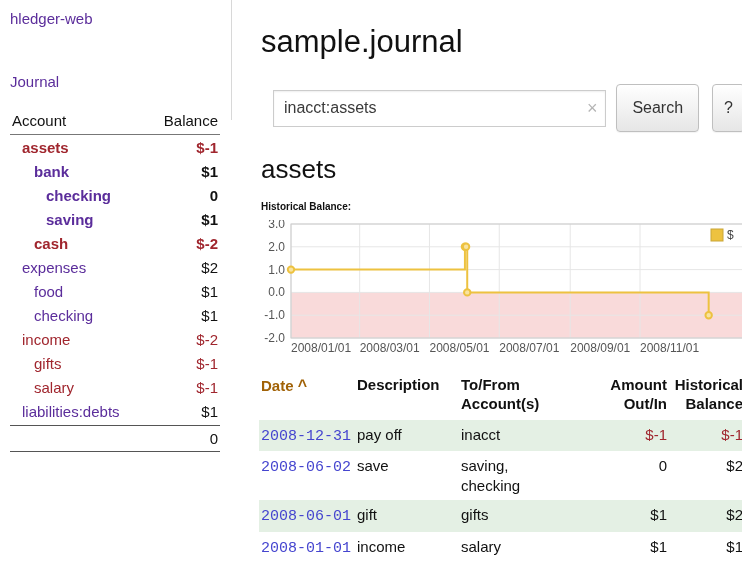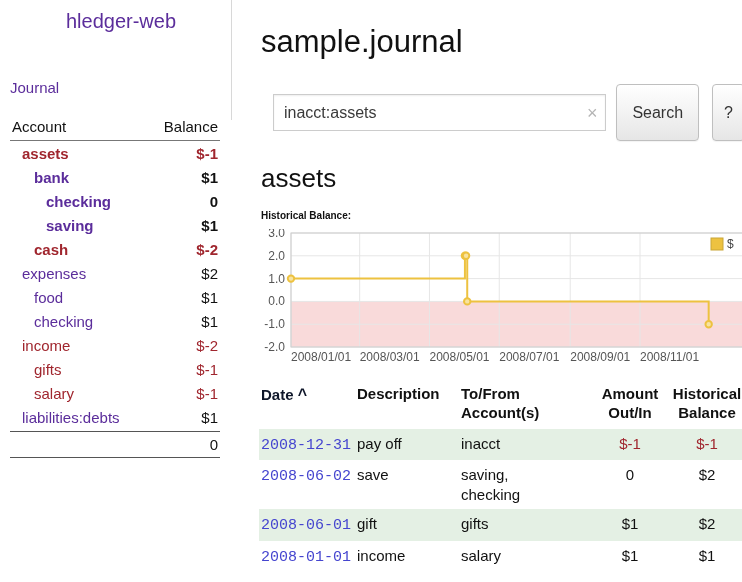--- a/index.html
+++ b/index.html
@@ -8,21 +8,21 @@
     width: 742px; height: 582px; overflow: hidden;
     background: #fff; color: #111;
     font-family: "Liberation Sans", "DejaVu Sans", sans-serif;
     font-size: 15px;
   }
   a { text-decoration: none; color: var(--link-purple); }
 
   
   .sidebar { position: absolute; left: 0; top: 0; width: 232px; padding: 10px 0 0 10px; }
   .vdivider { position: absolute; left: 231px; top: 0; width: 1px; height: 120px; background: #d8d8d8; }
-  .app-title { display: block; font-size: 20px; text-align: center; }
+  .app-title { display: block; font-size: 15px; }
   .journal-link { display: block; margin-top: 46px; font-size: 15px; }
   .acct-table { margin-top: 20px; width: 210px; }
   .acct-header { display: flex; justify-content: space-between; border-bottom: 1px solid #777;
                  padding: 2px 2px 5px 2px; }
   .acct-row { display: flex; justify-content: space-between; align-items: baseline; padding: 3.5px 2px 3.5px 0; }
   .acct-name { color: var(--link-purple); }
   .acct-name.neg { color: var(--negative-red); }
   .acct-bal { color: #111; }
   .acct-bal.neg { color: var(--negative-red); }
   .bold { font-weight: bold; }
@@ -37,41 +37,41 @@
   .search-wrap { position: relative; width: 340px; }
   .search-wrap input {
     width: 100%; height: 37px; border: 1px solid #ccc; border-radius: 0;
     padding: 4px 28px 4px 10px; font-size: 16px; color: #3a3a3a;
     font-family: "Liberation Sans", "DejaVu Sans", sans-serif;
     box-shadow: inset 0 1px 2px rgba(0,0,0,0.07); outline: none;
   }
   .clear-x { position: absolute; right: 9px; top: 50%; transform: translateY(-52%);
              color: #b5b5b5; font-size: 18px; cursor: pointer; line-height: 1; }
   .btn {
-    margin-left: 10px; height: 57px; padding: 0 15px; font-size: 16px; color: #333;
+    margin-left: 10px; height: 48px; padding: 0 15px; font-size: 16px; color: #333;
     background: linear-gradient(#ffffff, #e6e6e6); border: 1px solid #bfbfbf; border-radius: 4px;
     box-shadow: inset 0 1px 0 rgba(255,255,255,.4), 0 1px 1px rgba(0,0,0,.05); cursor: pointer;
     font-family: "Liberation Sans", "DejaVu Sans", sans-serif;
   }
   .btn-help { margin-left: 13px; padding: 0 11px; }
 
   .chart-label { font-weight: bold; font-size: 10px; margin: 16px 0 8px 2px; }
   #chart { line-height: 0; }
   #chart text { font-family: "Liberation Sans", "DejaVu Sans", sans-serif; }
 
   
   table { border-collapse: collapse; width: 486px; margin-top: 16px; font-size: 15px; table-layout: fixed; }
   th { text-align: left; vertical-align: top; padding: 2px 2px 6px 2px; font-weight: bold; line-height: 1.25; }
-  th.num, td.num { text-align: center; }
+  th.num, td.num { text-align: right; }
   th.th-accounts, td.accounts { padding-right: 32px; margin-left: 32px; }
   td { padding: 5px 2px; vertical-align: top; line-height: 1.3; }
   tbody tr:nth-child(odd) { background: var(--row-green); }
   td .date-link { color: var(--date-link-blue); font-family: Liberation Mono, monospace; }
   td.neg, span.neg { color: var(--negative-red); }
-  .th-date a { color: #0f172a; text-align: right; }
+  .th-date a { color: #a16207; text-align: right; }
   .caret { font-weight: bold; font-size: 16px; }
 </style>
 </head>
 <body>
 
 <aside class="sidebar">
   <a href="#" class="app-title">hledger-web</a>
   <a href="#" class="journal-link">Journal</a>
   <div class="acct-table">
     <div class="acct-header">

